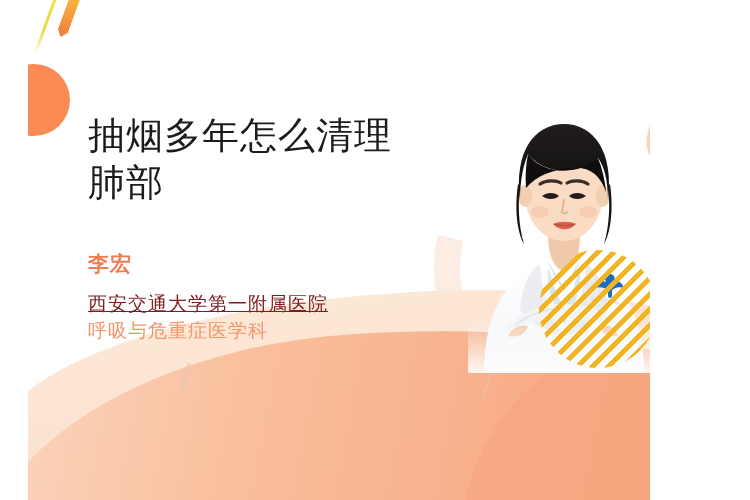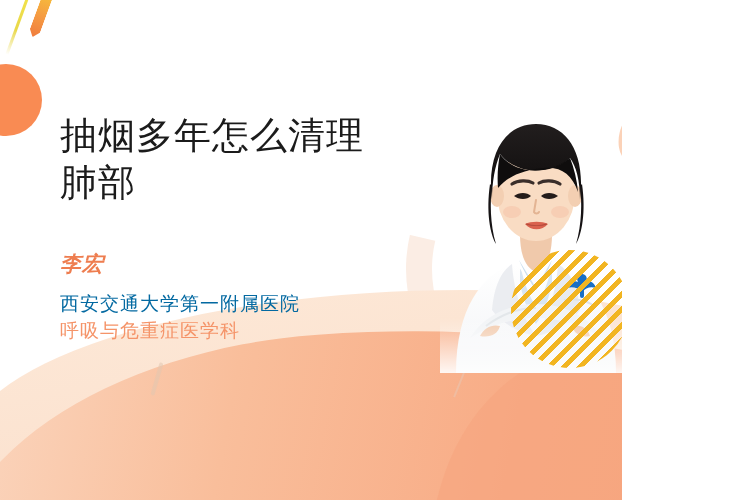--- a/index.html
+++ b/index.html
@@ -10,20 +10,21 @@
   body {
     font-family: "Liberation Sans", "DejaVu Sans", sans-serif;
   }
 
   #card {
     position: relative;
     width: 622px;
     height: 500px;
     overflow: hidden;
     background: #ffffff;
+    margin-left: 28px;
   }
 
   
   .deco { position: absolute; pointer-events: none; }
 
   
   #circle-orange-left {
     left: -30px;
     top: 64px;
     width: 72px;
@@ -163,40 +164,40 @@
     font-weight: 400;
     letter-spacing: 1px;
     margin: 0;
     white-space: pre-line;
   }
   #doctor-line {
     margin-top: 44px;
     display: flex;
     align-items: flex-end;
     gap: 14px;
-    font-style: italic;
   }
   #doctor-name {
     font-size: 21px;
     font-weight: 700;
     color: #EE7D4F;
     letter-spacing: 1px;
   }
   #doctor-rank {
     font-size: 20px;
     font-weight: 400;
     color: #F59B6E;
     letter-spacing: 1px;
   }
   #hospital {
     margin-top: 12px;
     font-size: 19px;
     line-height: 27px;
-    color: #0369a1;
-    letter-spacing: 1px;
+    color: #7f1d1d;
+    letter-spacing: 1px;
+    text-decoration: underline;
   }
   #department {
     font-size: 19px;
     line-height: 27px;
     color: #F59469;
     letter-spacing: 1px;
   }
 </style>
 </head>
 <body>

